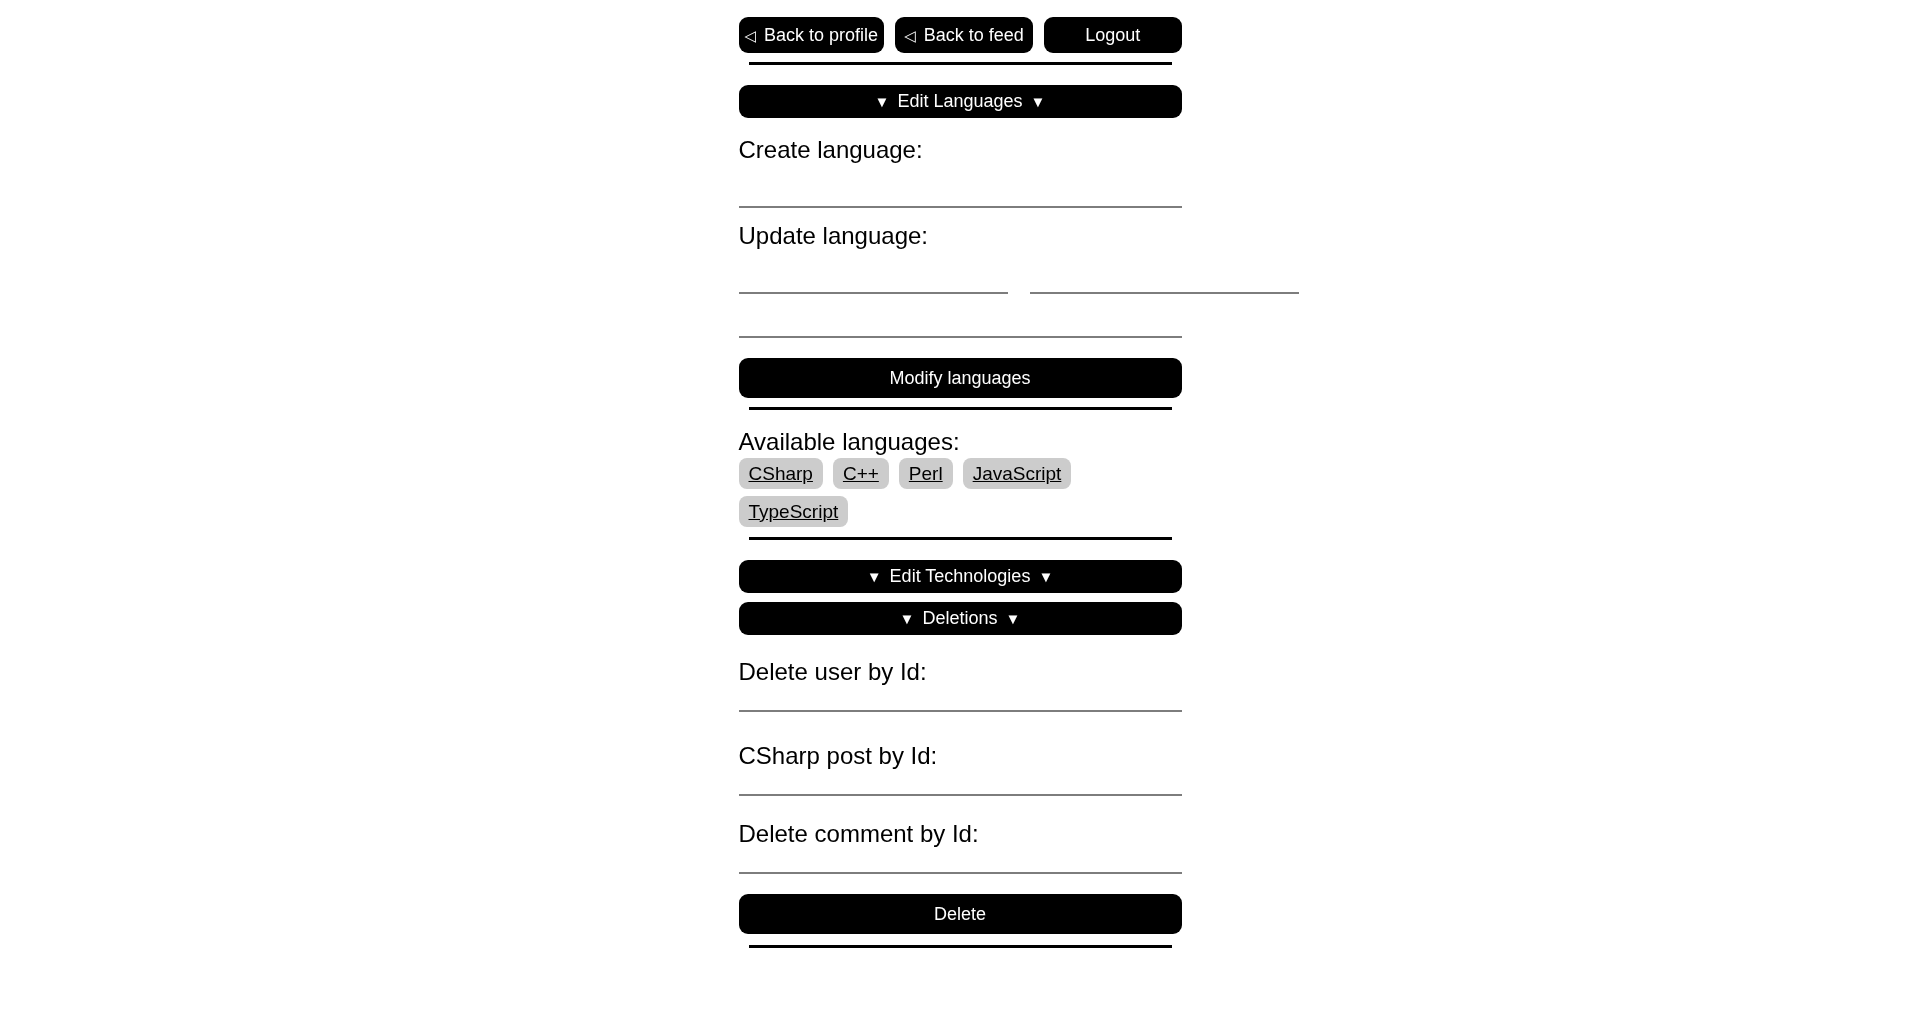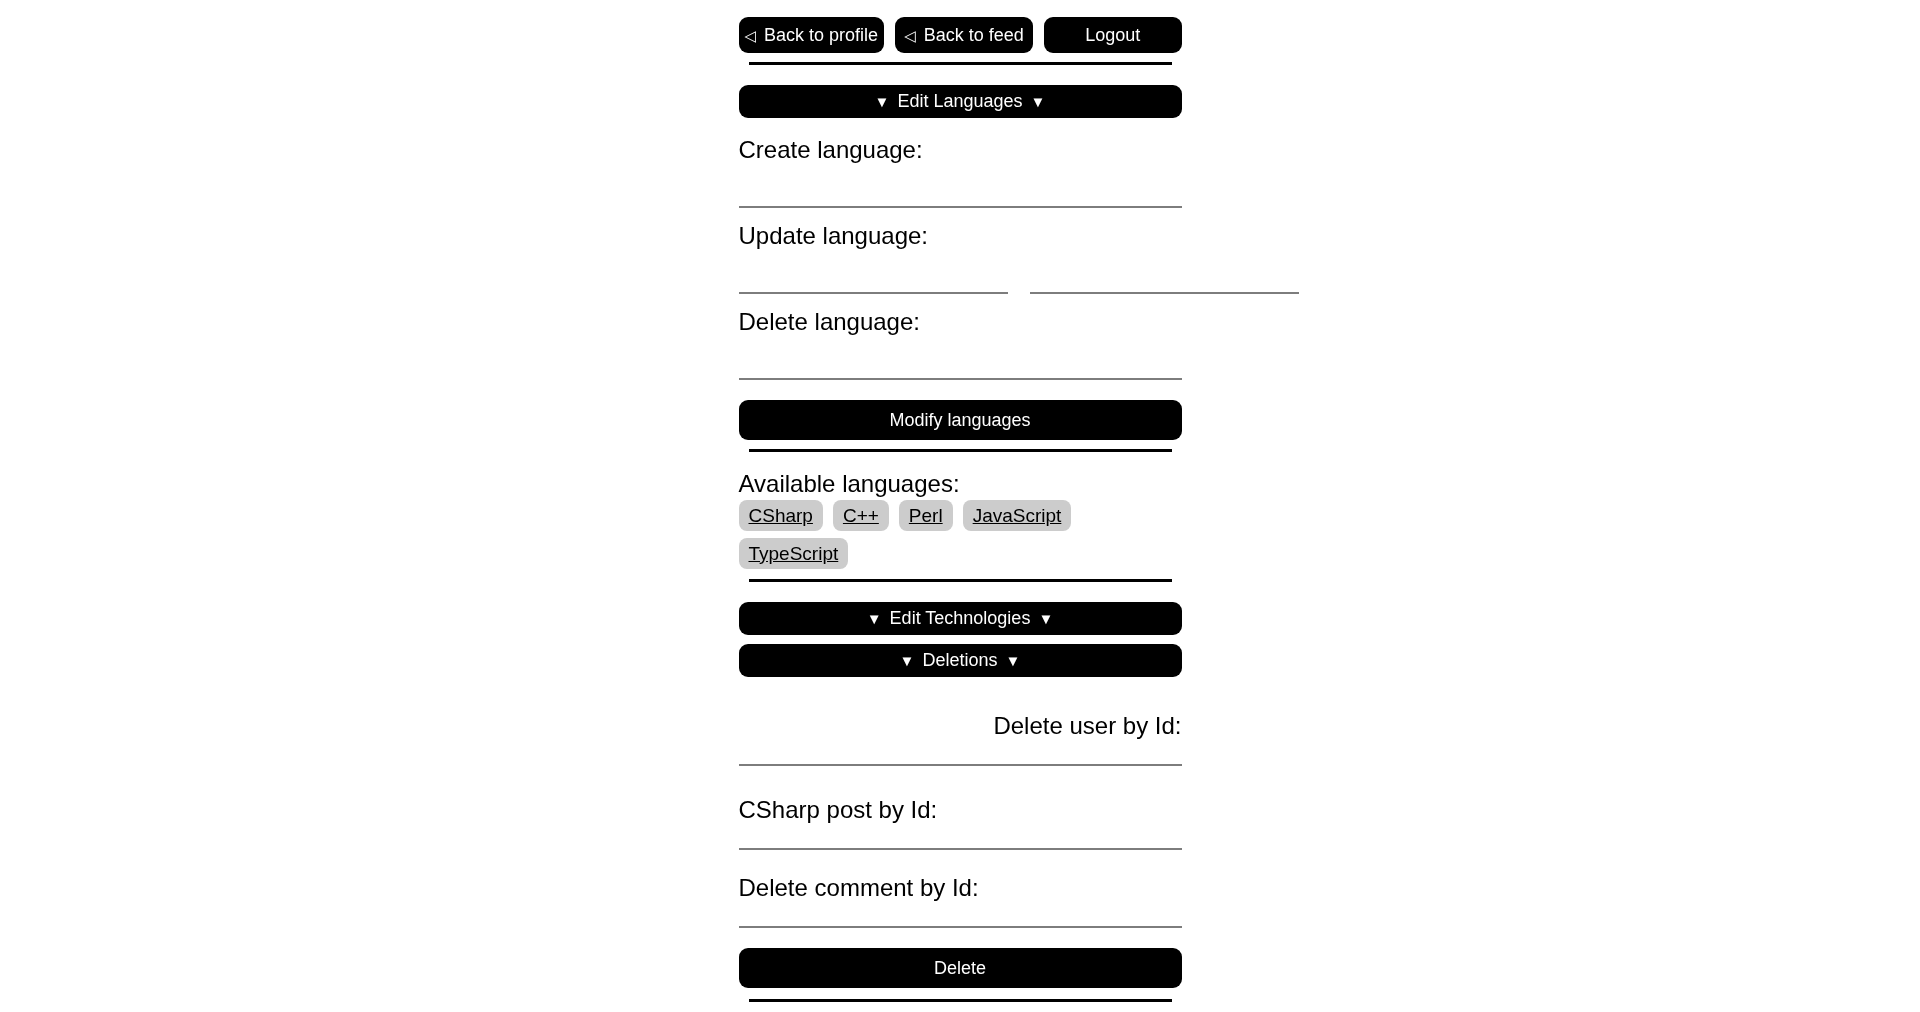--- a/index.html
+++ b/index.html
@@ -53,21 +53,21 @@
   hr.sep.bottom { margin-top: 11px; }
 
   
   .form-label {
     display: block;
     font-size: 24px;
     line-height: 28px;
     margin-top: 14px;
   }
   .mt18 { margin-top: 18px; }
-  .mt23 { margin-top: 35px; text-align: right; }
+  .mt23 { margin-top: 23px; }
   .mt30 { margin-top: 30px; }
   .mt32 { margin-top: 24px; }
 
   .underline-input {
     display: block;
     width: 100%;
     height: 44px;
     border: none;
     border-bottom: 2px solid #7d7d7d;
     border-radius: 0;
@@ -127,21 +127,20 @@
 
   <label class="form-label mt18">Create language:</label>
   <input class="underline-input" type="text" style="">
 
   <label class="form-label">Update language:</label>
   <div class="dual-row">
     <input class="underline-input" type="text" style="">
     <input class="underline-input" type="text" style="">
   </div>
 
-  <label class="form-label">Delete language:</label>
   <input class="underline-input" type="text" style="">
 
   <button class="btn-black action-btn">
     <span>Modify languages</span>
   </button>
 
   <hr class="sep">
 
   <label class="form-label mt18">Available languages:</label>
   <div class="chips">

